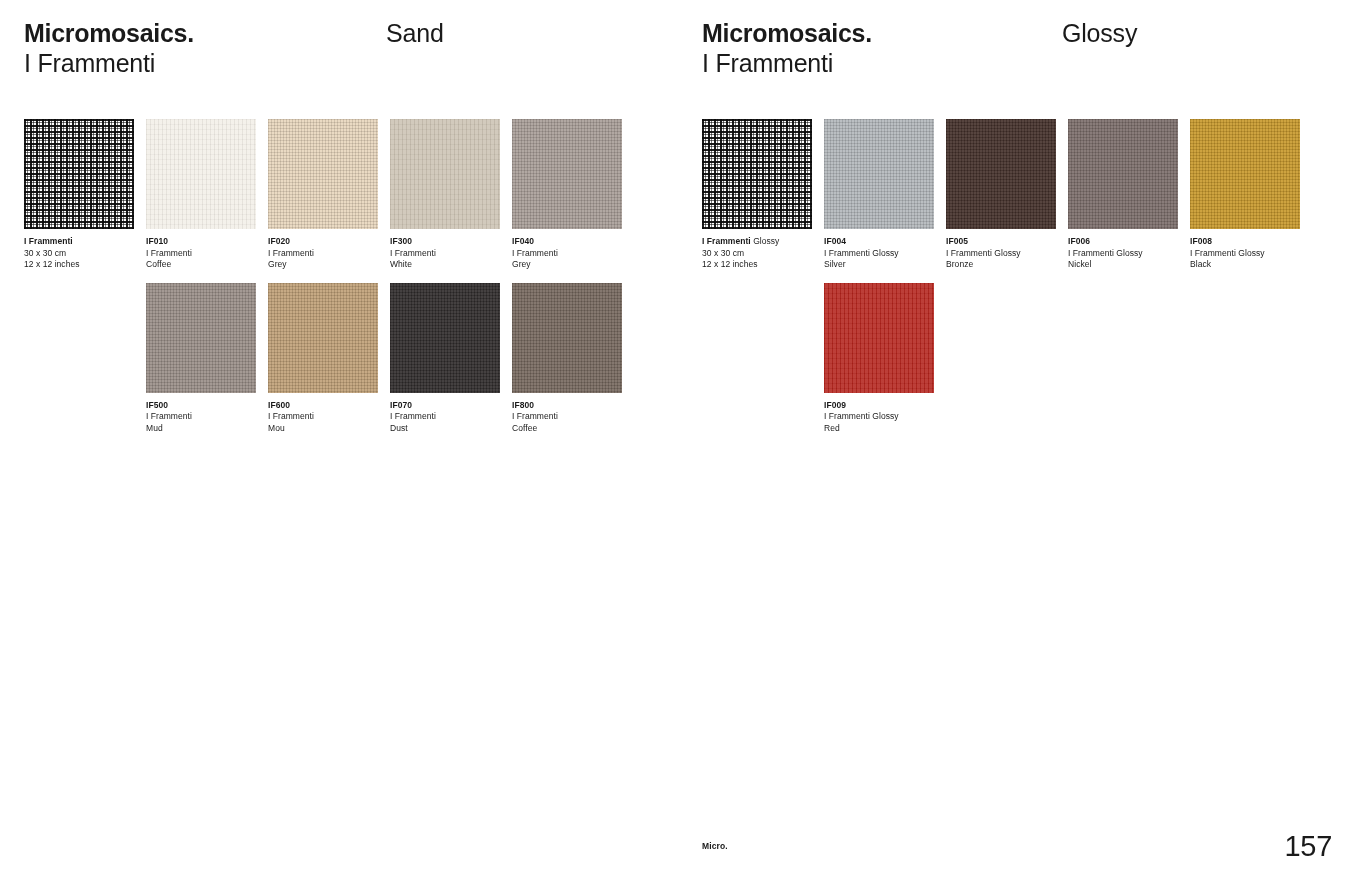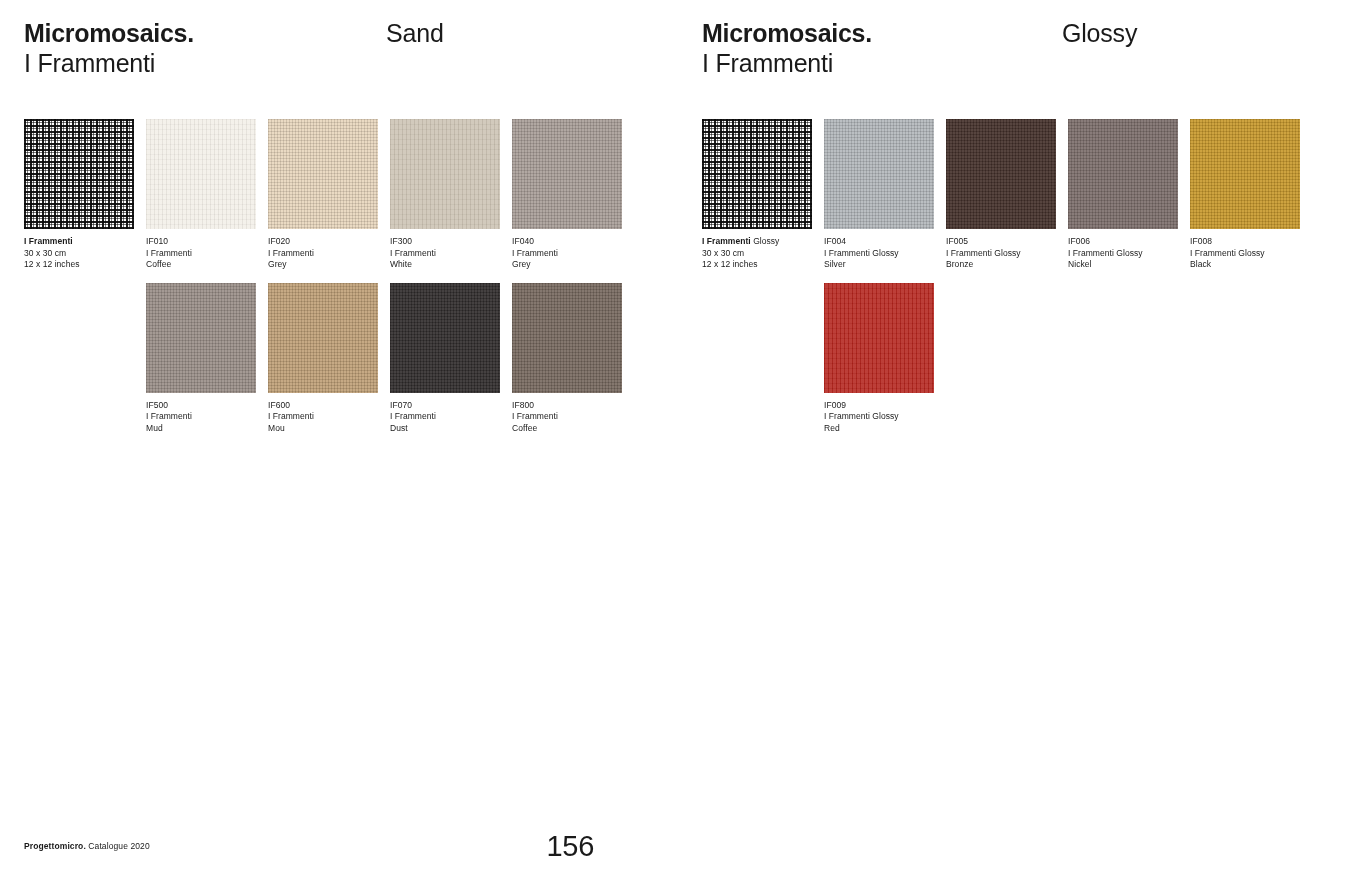--- a/index.html
+++ b/index.html
@@ -129,21 +129,21 @@
 
   
   .caption {
     margin-top: 7px;
     font-size: 8.5px;
     line-height: 11.6px;
     color: #1a1a1a;
     letter-spacing: 0.05px;
   }
   .caption .code {
-    font-weight: normal;
+    font-weight: bold;
     display: block;
   }
   .caption .code .light { font-weight: normal; }
   .caption .ln { display: block; }
 
   .caption-spec .code { font-weight: bold; }
 
   
   .footer {
     position: absolute;
@@ -278,24 +278,20 @@
             <span class="code">IF800</span>
             <span class="ln">I Frammenti</span>
             <span class="ln">Coffee</span>
           </div>
         </div>
 
       </div>
 
     </div>
 
-    <div class="footer">
-      <div class="footer-credit"><span class="brand">Progettomicro.</span><span> Catalogue 2020</span></div>
-      <div class="folio">156</div>
-    </div>
 
   </div>
 
   <div class="page page-right">
 
     <div class="header">
       <div class="title-block">
         <div class="title-main">Micromosaics.</div>
         <div class="title-sub">I Frammenti</div>
       </div>
@@ -365,16 +361,20 @@
             <span class="code">IF009</span>
             <span class="ln">I Frammenti Glossy</span>
             <span class="ln">Red</span>
           </div>
         </div>
 
       </div>
 
     </div>
 
+    <div class="footer">
+      <div class="footer-credit"><span class="brand">Micro.</span><span></span></div>
+      <div class="folio">157</div>
+    </div>
 
   </div>
 
 </div>
 
 </body></html>

